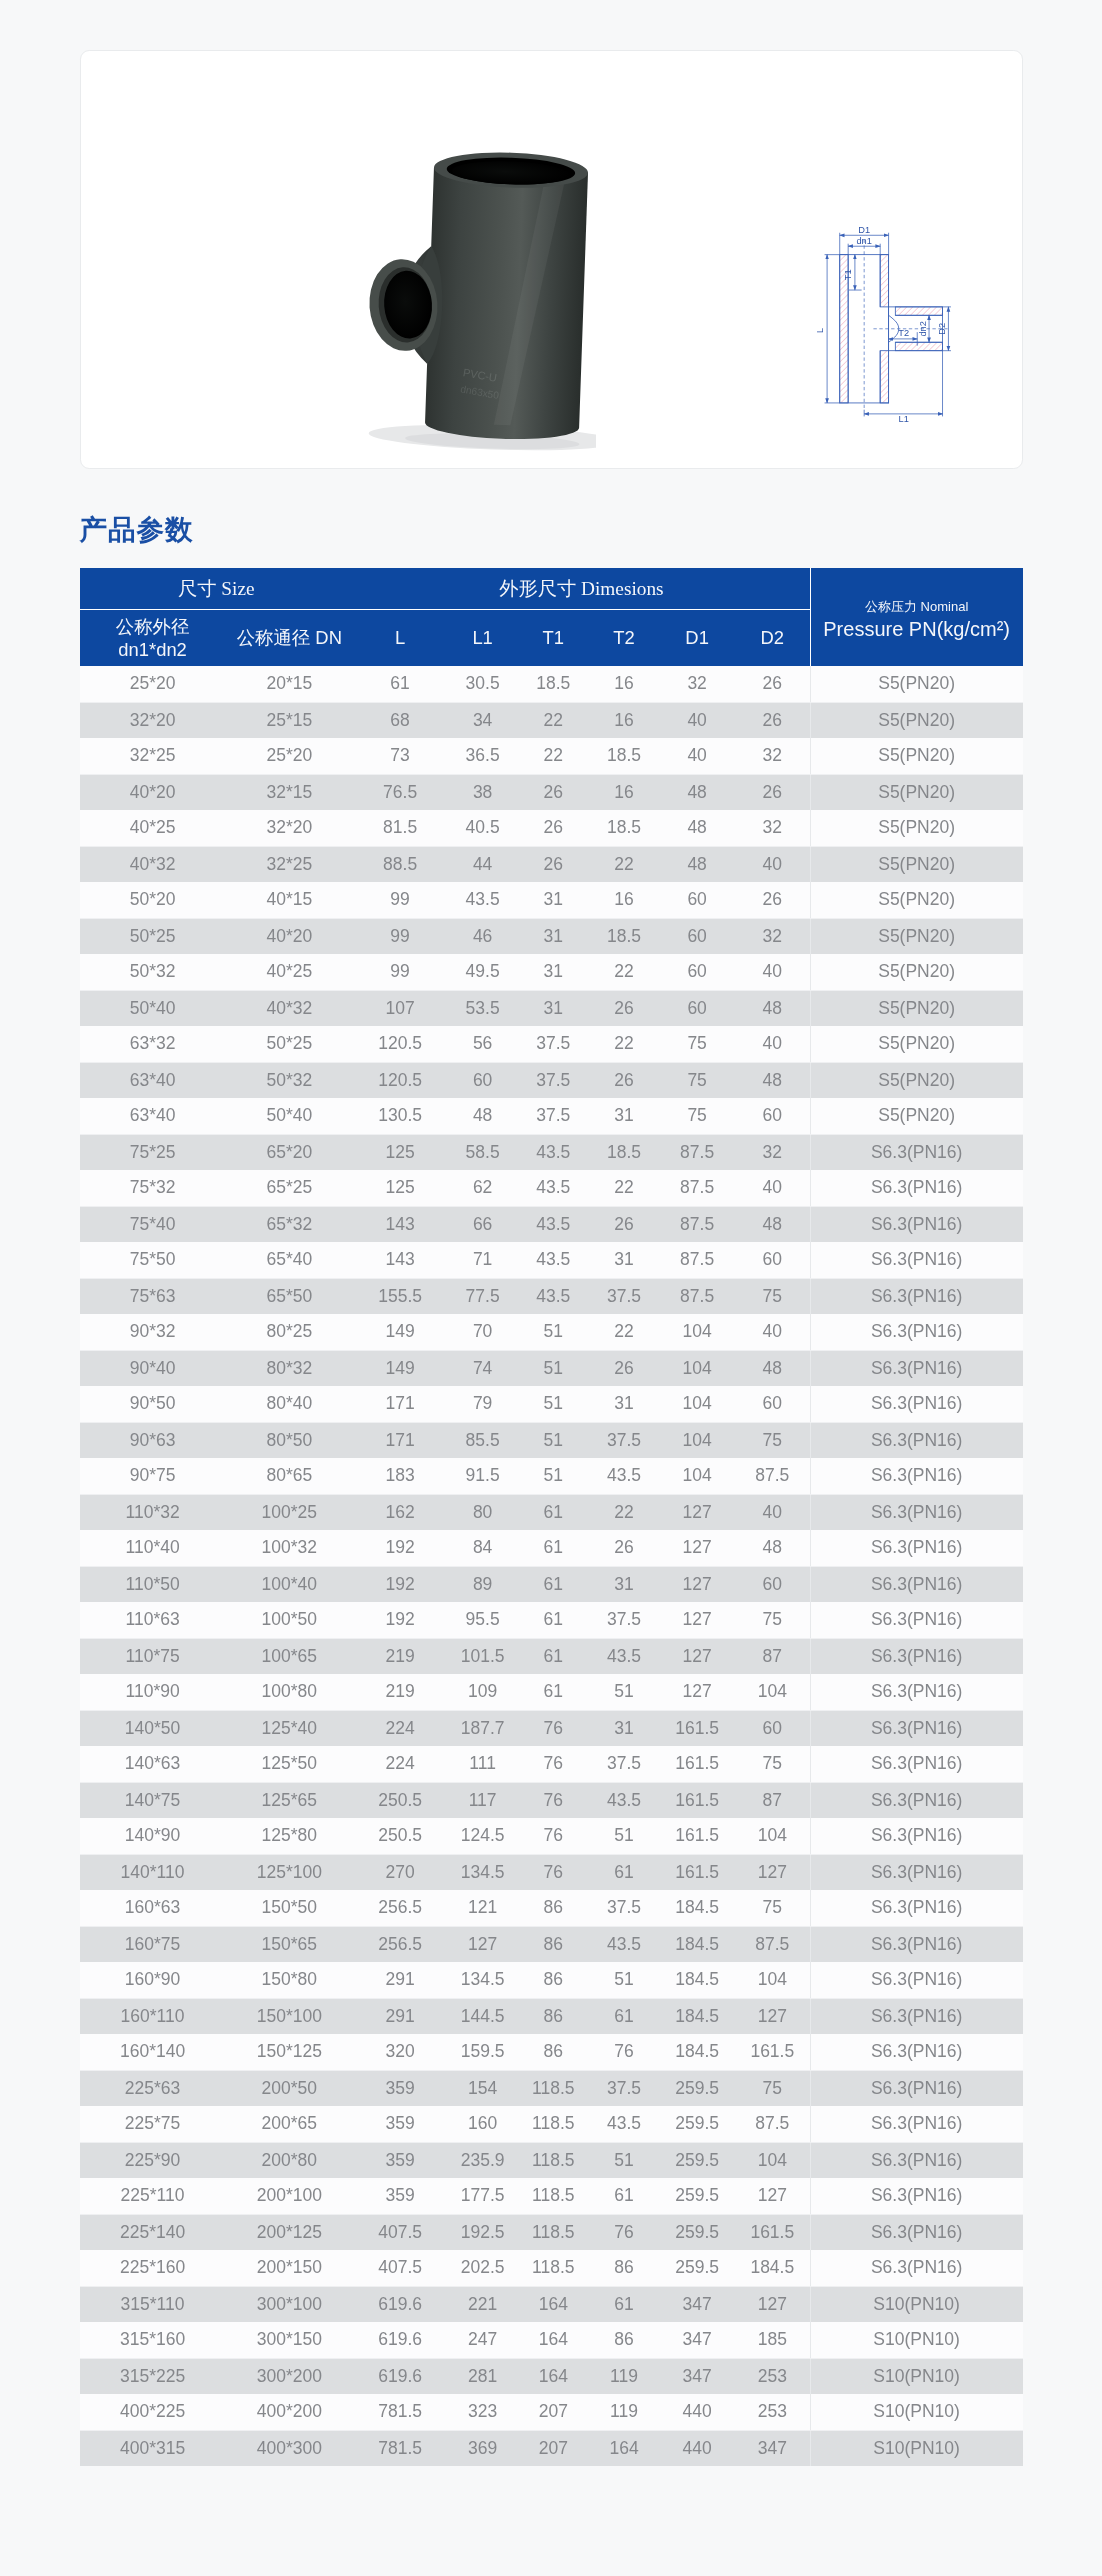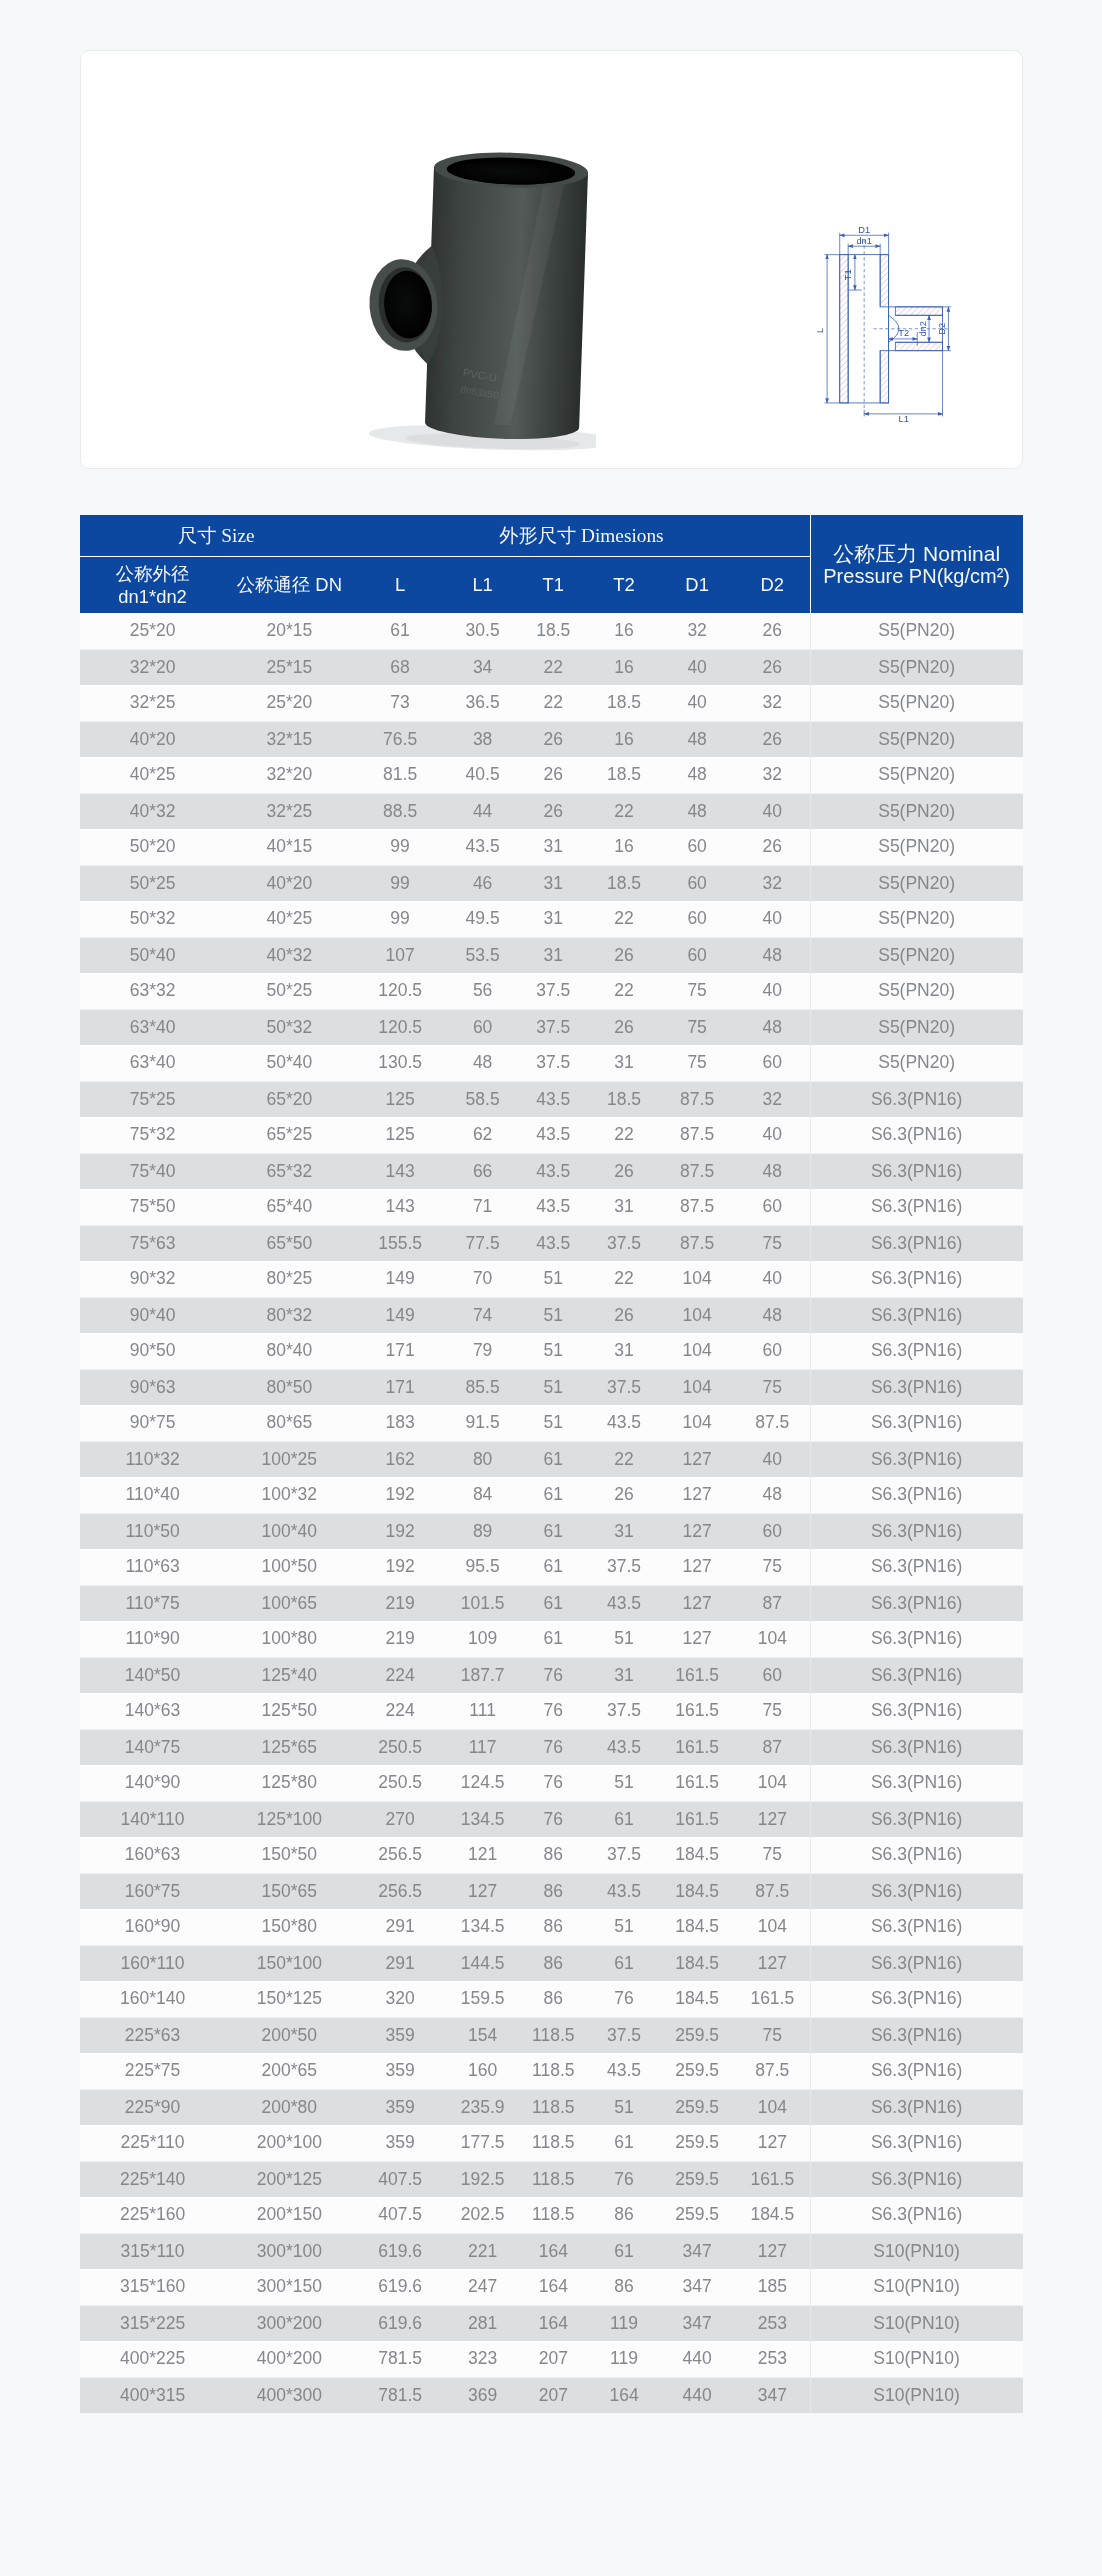--- a/index.html
+++ b/index.html
@@ -44,21 +44,21 @@
     background: #0d48a0;
     color: #f4f6fa;
     font-weight: normal;
     vertical-align: middle;
     text-align: center;
   }
   .spec-table thead tr.group-row th { height: 41px; font-size: 19.3px; }
   .spec-table thead tr.group-row th.g { border-bottom: 1.8px solid #ffffff; font-family: Liberation Serif, serif; }
   .spec-table thead tr.col-row th { height: 57px; font-size: 18.4px; }
   th.pressure-head { border-left: 1.8px solid #ffffff; }
-  th.pressure-head .line1 { font-size: 21px; line-height: 24px; }
+  th.pressure-head .line1 { font-size: 13px; line-height: 24px; }
   th.pressure-head .line2 { font-size: 20px; line-height: 20px; }
   th.c0 { padding: 0 18.4px; line-height: 23px; }
   th.c1 { white-space: nowrap; }
 
   .spec-table tbody td {
     height: 36px;
     text-align: center;
     font-size: 17.5px;
     color: #85878b;
     background: #fcfcfd;
@@ -186,20 +186,21 @@
         <text x="43" y="58" transform="rotate(-90 43 58)">T1</text>
         <text x="10" y="124" transform="rotate(-90 10 124)">L</text>
         <text x="106" y="131">T2</text>
         <text x="132" y="122" transform="rotate(-90 132 122)">dn2</text>
         <text x="155" y="122" transform="rotate(-90 155 122)">D2</text>
         <text x="106" y="233">L1</text>
       </g>
     </svg>
   </div>
 
+  <h2 class="section-title">产品参数</h2>
 
   <table class="spec-table">
     <colgroup>
       <col style="width:15.5%">
         <col style="width:13.5%">
         <col style="width:10%">
       <col style="width:7.5%">
         <col style="width:7.5%">
         <col style="width:7.5%">
       <col style="width:8%">

